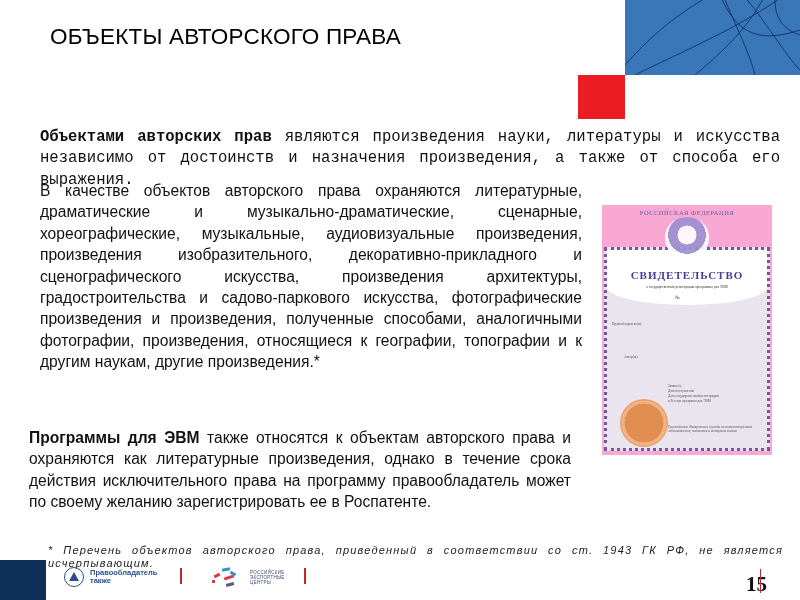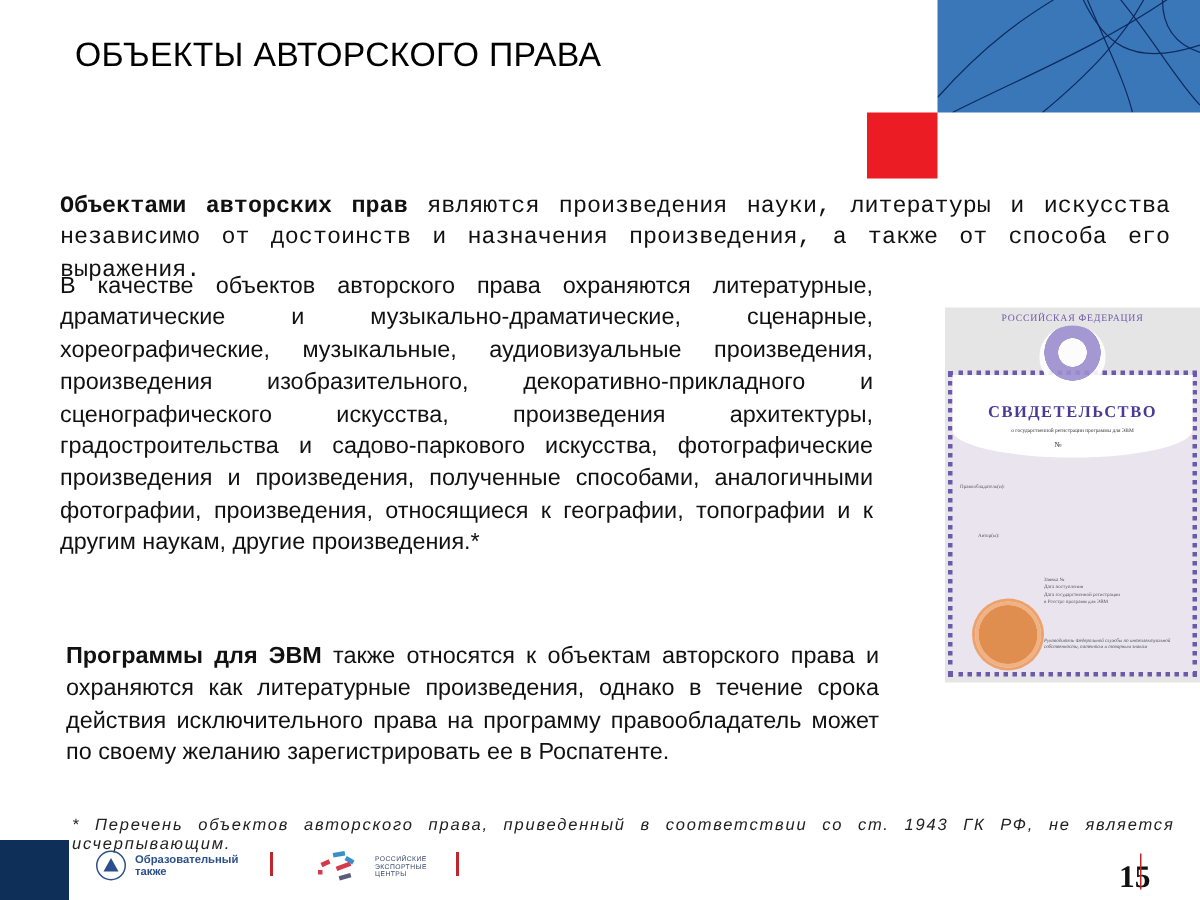--- a/index.html
+++ b/index.html
@@ -23,25 +23,25 @@
       background: #ec1c24;
     }
 
     .para {
       position: absolute; font-size: 15.6px; line-height: 21.4px;
       text-align: justify; color: #111;
     }
     .para b { font-weight: bold; }
     .p1 { left: 40px; top: 127px; width: 740px; font-family: Liberation Mono, monospace; }
     .p2 { left: 40px; top: 180px; width: 542px; }
-    .p3 { left: 44px; top: 427px; width: 542px; }
+    .p3 { left: 29px; top: 427px; width: 542px; }
 
     .certificate {
-      position: absolute; left: 630px; top: 205px; width: 170px; height: 250px;
-      background: #e5e5e5;
+      position: absolute; left: 602px; top: 205px; width: 170px; height: 250px;
+      background: #f9a8d4;
     }
     .cert-frame {
       position: absolute; left: 2px; top: 42px; width: 166px; height: 204px;
       background: #e9e4ee;
       border: 3px dotted #6b5aa8;
     }
     .cert-top-white {
       position: absolute; left: 5px; top: 45px; width: 160px; height: 55px;
       background: #fff; border-radius: 0 0 60% 60% / 0 0 40% 40%;
     }
@@ -169,21 +169,21 @@
   <div class="cert-seal"></div>
 </div>
 
 <div class="footnote">* Перечень объектов авторского права, приведенный в соответствии со ст. 1943 ГК РФ, не является исчерпывающим.</div>
 
 <div class="footer-navy"></div>
 
 <div class="logo-edu">
   <div class="logo-edu-mark"></div>
   <div class="logo-edu-text">
-    <div>Образовательный</div>
+    <div>Правообладатель</div>
     <div>также</div>
   </div>
 </div>
 
 <div class="footer-divider" style="left:180px;"></div>
 
 <div class="logo-rec">
   <div class="logo-rec-mark">
     <span style="left:10px; top:2px; width:8px; background:#3a8fc9; transform:rotate(-10deg);"></span>
     <span style="left:2px; top:8px; width:6px; background:#d43a4a; transform:rotate(-25deg);"></span>

